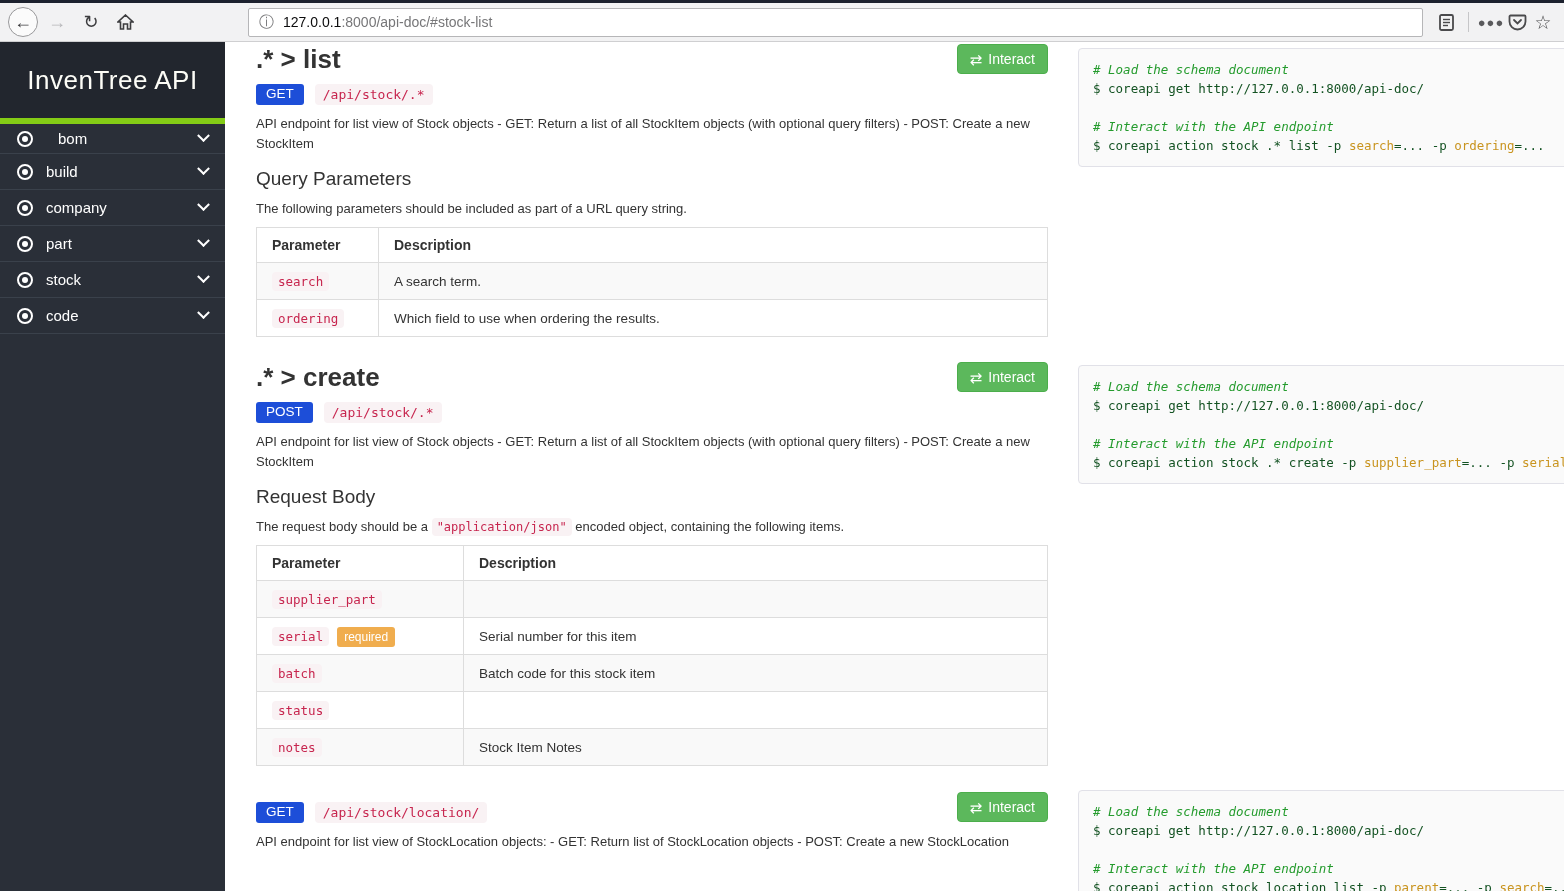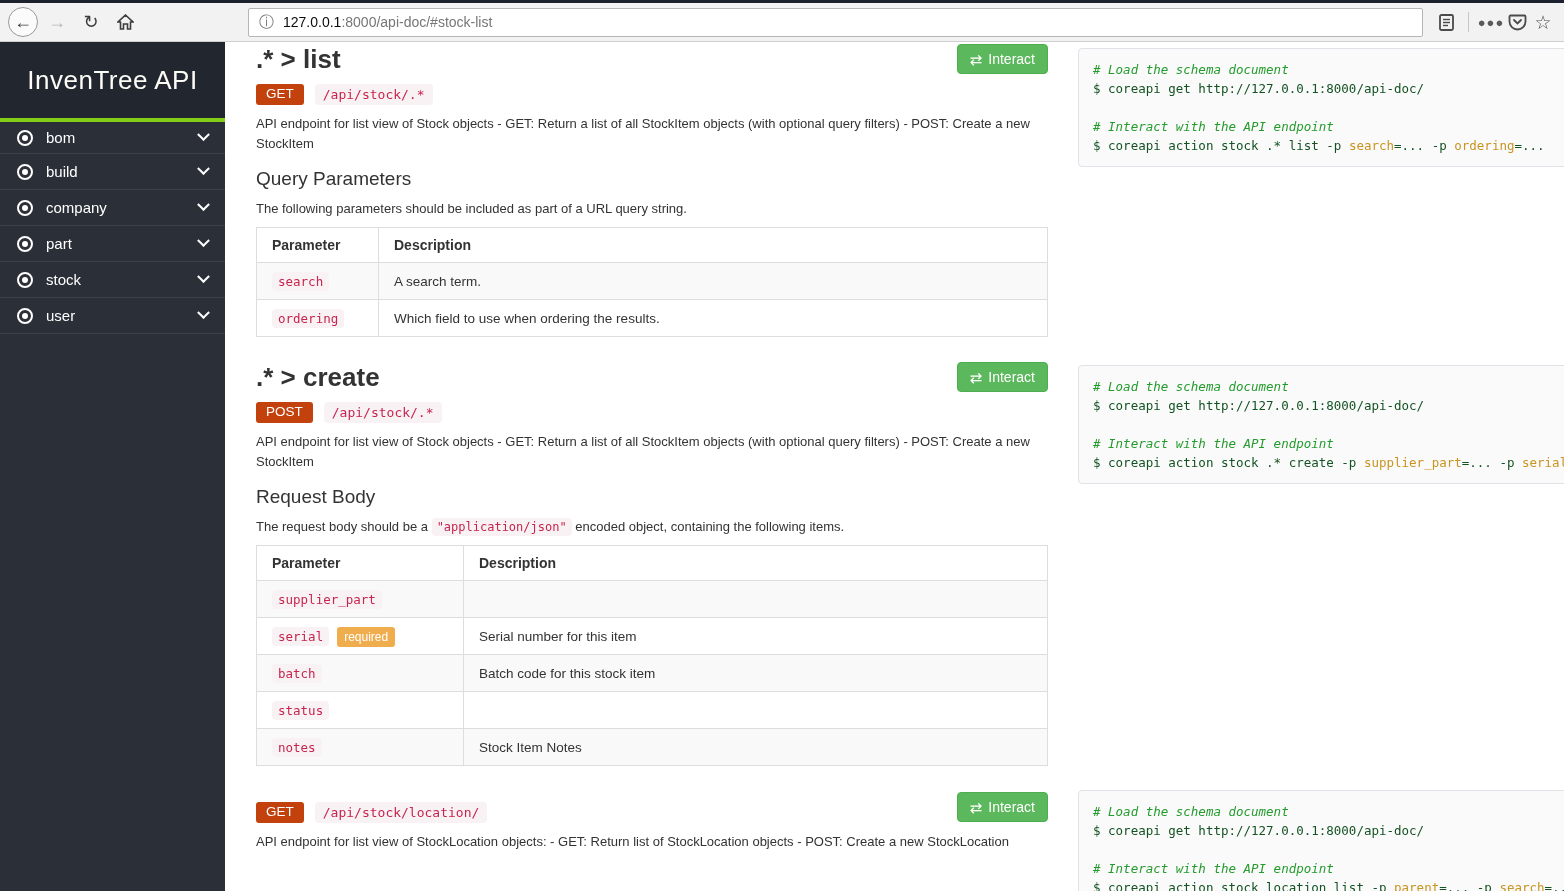--- a/index.html
+++ b/index.html
@@ -39,21 +39,21 @@
     background:#2a2f38; color:#fff;
   }
   .brand {
     height:76px; background:#22262e; display:flex; align-items:center; justify-content:center;
     font-size:26px; color:#fdfdf7; letter-spacing:0.5px;
   }
   .nav-item {
     height:36px; display:flex; align-items:center; padding:0 17px;
     border-bottom:1px solid #3a414b; font-size:15px; color:#fff; cursor:pointer;
   }
-  .nav-item:first-child { border-top:4px solid #84cc16; }
+  .nav-item:first-child { border-top:6px solid #84cc16;gap:12px; }
   .bullseye {
     width:16px; height:16px; border:2px solid #fff; border-radius:50%;
     position:relative; margin-right:13px; flex:0 0 auto;
   }
   .bullseye::after {
     content:""; position:absolute; left:50%; top:50%; width:6px; height:6px;
     margin:-3px 0 0 -3px; background:#fff; border-radius:50%;
   }
   .chev {
     margin-left:auto; width:9px; height:9px; border-right:2.5px solid #fff;
@@ -64,21 +64,21 @@
   .sec1 { top:44px; } .sec2 { top:362px; } .sec3 { top:792px; }
   .sec-title { font-size:26px; font-weight:700; margin:0; line-height:30px; color:#333; }
   .interact-btn {
     position:absolute; right:0; top:0; height:30px; display:flex; align-items:center;
     gap:6px; background:#5cb85c; border:1px solid #4cae4c; border-radius:4px;
     color:#fff; font-size:14px; padding:0 12px; cursor:pointer;
   }
   .interact-btn .swap { font-size:15px; line-height:1; }
   .badge-row { margin-top:10px; display:flex; align-items:center; gap:11px; }
   .method-badge {
-    background:#c2410c; color:#fff; font-size:13.5px; padding:3px 10px 4px;
+    background:#1d4ed8; color:#fff; font-size:13.5px; padding:3px 10px 4px;
     border-radius:3px; line-height:1;
   }
   .mono, .path-code, .inline-code, .param-code, .code-panel { font-family:"DejaVu Sans Mono","Liberation Mono",monospace; }
   .path-code {
     font-size:13px; color:#c7254e; background:#f9f2f4; padding:3px 8px; border-radius:4px;
   }
   .desc { margin-top:9px; font-size:13px; line-height:20px; color:#333; }
   .sub-h { margin:14px 0 0; font-size:19px; font-weight:500; color:#333; }
   .sub-p { margin:11px 0 0; font-size:13px; color:#333; }
   .inline-code {
@@ -193,21 +193,21 @@
       <span>part</span>
       <span class="chev"></span>
     </div>
     <div class="nav-item">
       <span class="bullseye"></span>
       <span>stock</span>
       <span class="chev"></span>
     </div>
     <div class="nav-item">
       <span class="bullseye"></span>
-      <span>user</span>
+      <span>code</span>
       <span class="chev"></span>
     </div>
   </div>
 </div>
 
 <div class="sec sec1">
   <h1 class="sec-title">.* &gt; list</h1>
   <button class="interact-btn">
     <span class="swap">⇄</span>
     <span>Interact</span>

